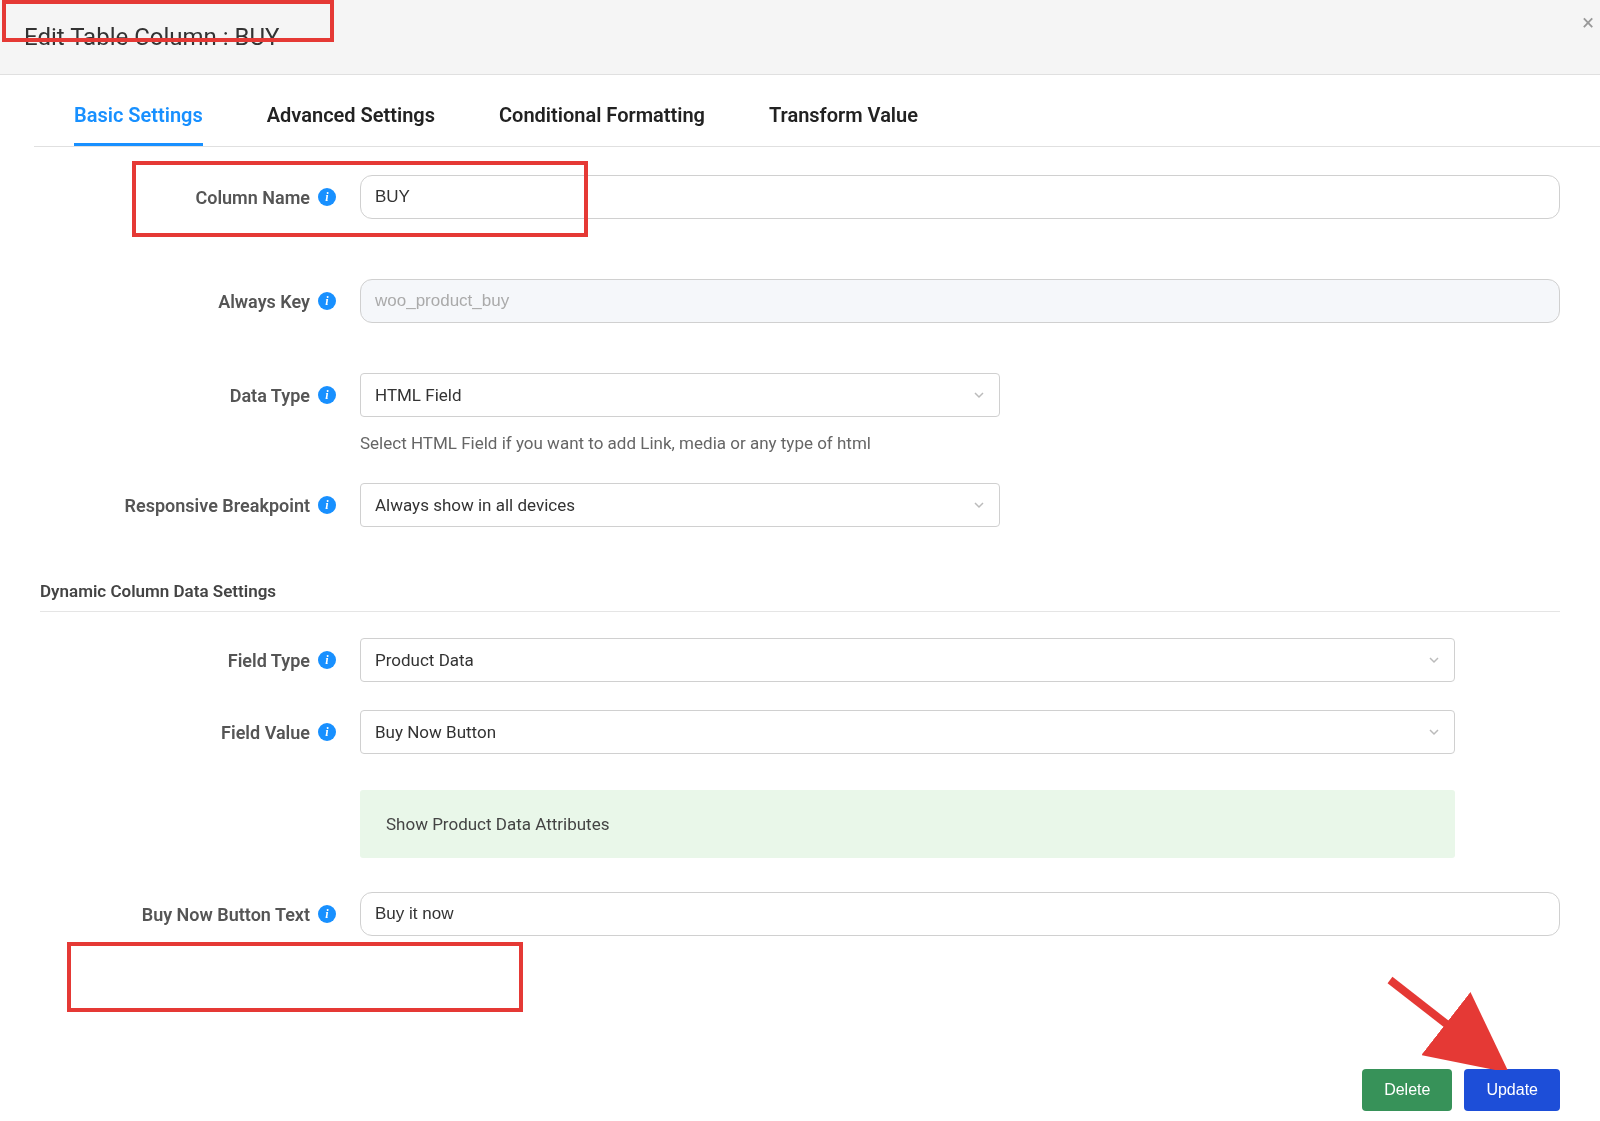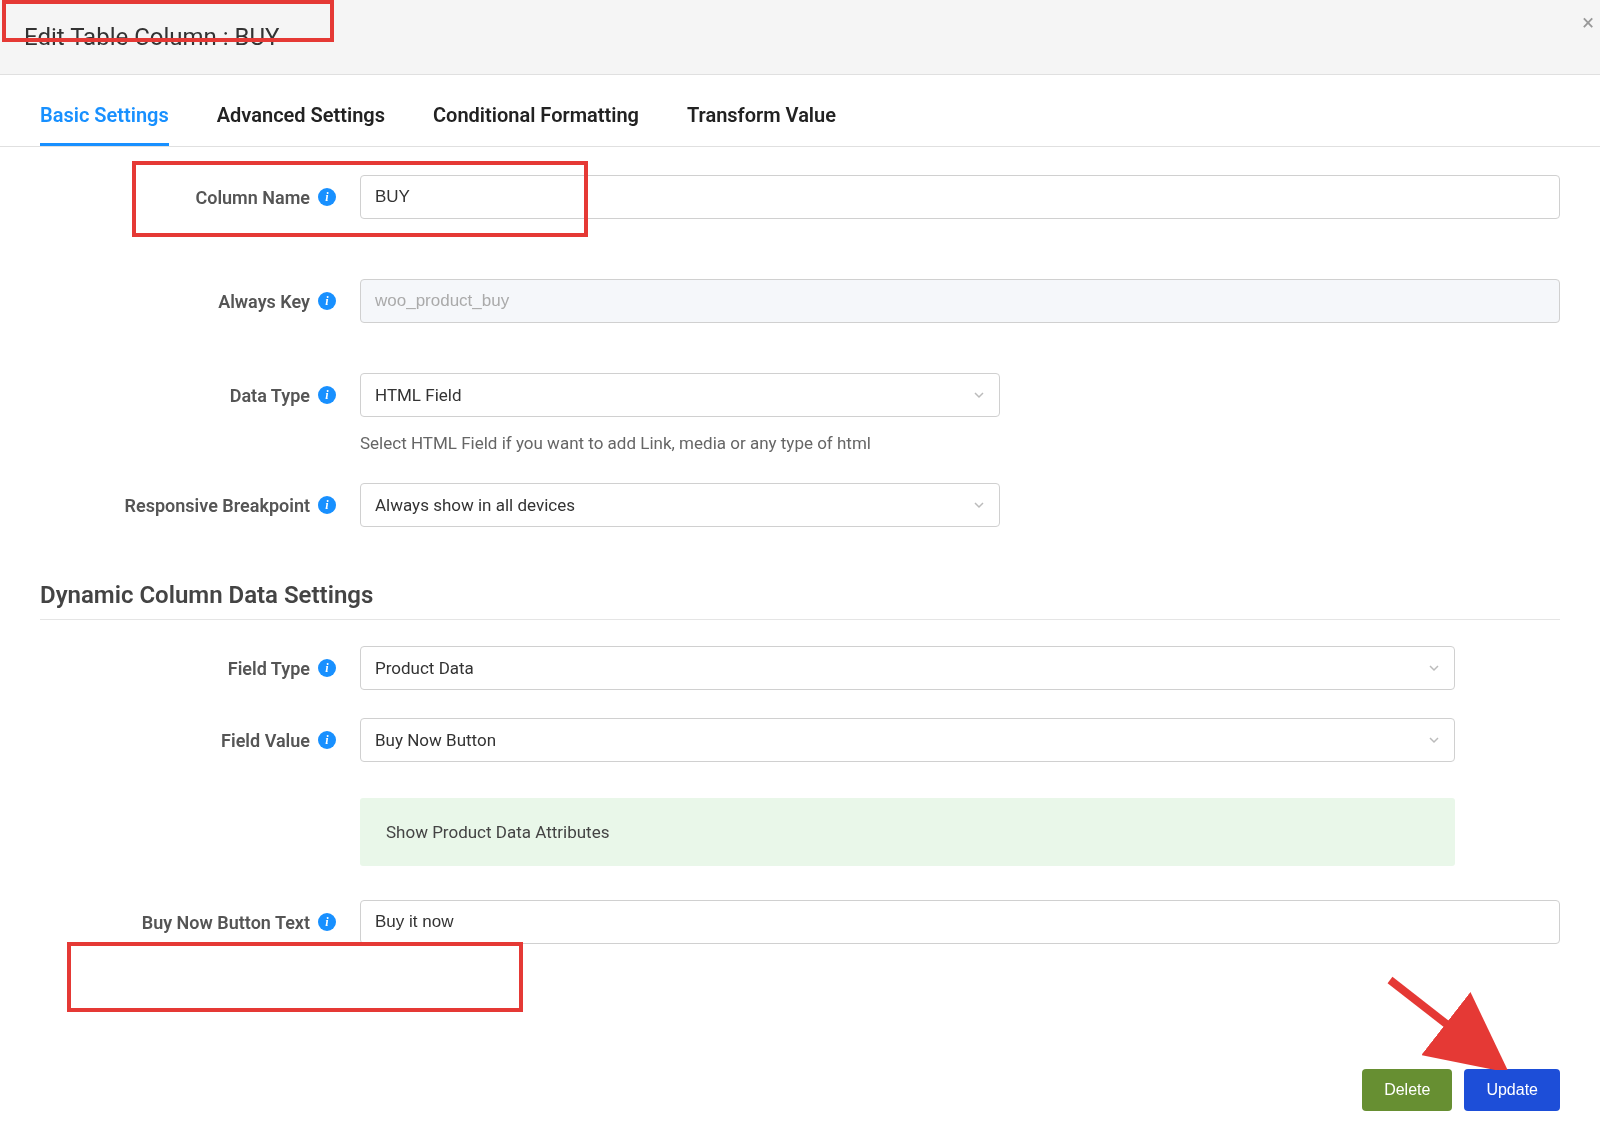--- a/index.html
+++ b/index.html
@@ -29,23 +29,24 @@
   .close-x {
     font-size: 22px;
     color: #999;
     cursor: pointer;
     position: absolute;
     right: 6px;
     top: 10px;
   }
   .tab-bar {
     display: flex;
-    gap: 48px;
+    gap: 64px;
     padding: 28px 40px 0 40px;
     border-bottom: 1px solid #e0e0e0;
+    margin-left: 34px;
   }
   .tab {
     font-size: 20px;
     font-weight: 600;
     color: #222;
     padding-bottom: 16px;
     cursor: pointer;
     border-bottom: 3px solid transparent;
   }
   .tab.active {
@@ -87,21 +88,21 @@
     font-family: Georgia, serif;
   }
   .form-control-wrap {
     flex: 1;
     min-width: 0;
   }
   input.text-input {
     width: 100%;
     height: 44px;
     border: 1px solid #d0d0d0;
-    border-radius: 4px;
+    border-radius: 12px;
     padding: 0 14px;
     font-size: 17px;
     color: #333;
     background: #fff;
   }
   input.text-input.disabled {
     background: #f5f7fa;
     color: #aaa;
   }
   .select-box {
@@ -124,21 +125,21 @@
     right: 14px;
     color: #bbb;
   }
   .help-text {
     margin-left: 320px;
     padding: 6px 0 30px 0;
     font-size: 17px;
     color: #666;
   }
   .section-heading {
-    font-size: 24px;
+    font-size: 17px;
     font-weight: 600;
     color: #444;
     padding: 18px 0 10px 0;
     border-bottom: 1px solid #e5e5e5;
     margin-bottom: 26px;
   }
   .attr-banner {
     margin-left: 320px;
     background: #e9f7e9;
     padding: 24px 26px;
@@ -158,21 +159,21 @@
   .btn {
     height: 42px;
     padding: 0 22px;
     border: none;
     border-radius: 4px;
     font-size: 16px;
     font-weight: 500;
     color: #fff;
     cursor: pointer;
   }
-  .btn-delete { background: #4d7c0f; opacity: .85; }
+  .btn-delete { background: #15803d; opacity: .85; }
   .btn-update { background: #1d4ed8; }
 
   
   .red-box {
     position: absolute;
     border: 4px solid #e53935;
     pointer-events: none;
   }
   .rb-title   { left: 2px;   top: 0px;    width: 332px;  height: 42px; }
   .rb-colname { left: 132px; top: 161px;  width: 456px;  height: 76px; }

